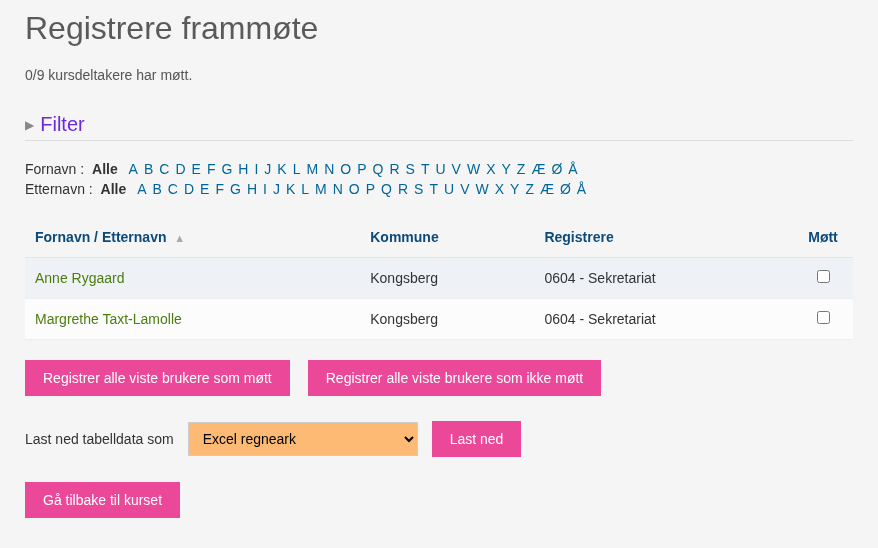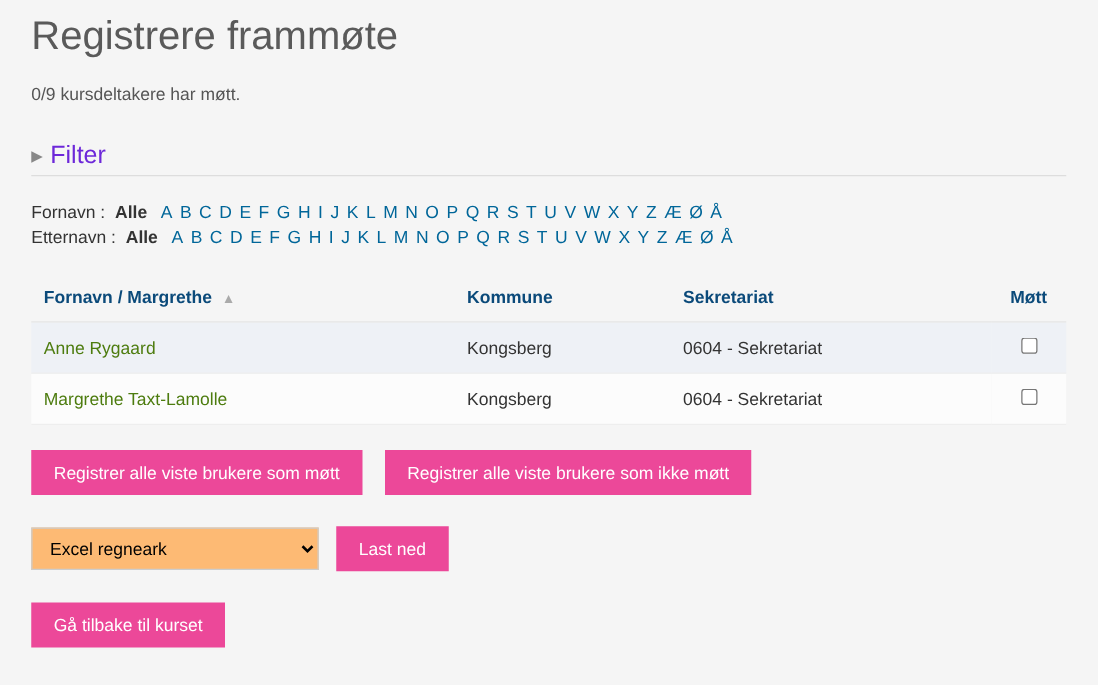--- a/index.html
+++ b/index.html
@@ -51,25 +51,25 @@
     <span class="alpha-label">Etternavn :</span>
     <span class="alpha-all">Alle</span>
     <span id="etternavn-letters"><a>A</a><a>B</a><a>C</a><a>D</a><a>E</a><a>F</a><a>G</a><a>H</a><a>I</a><a>J</a><a>K</a><a>L</a><a>M</a><a>N</a><a>O</a><a>P</a><a>Q</a><a>R</a><a>S</a><a>T</a><a>U</a><a>V</a><a>W</a><a>X</a><a>Y</a><a>Z</a><a>Æ</a><a>Ø</a><a>Å</a></span>
   </div>
 </div>
 
 <table>
   <thead>
     <tr>
       <th class="sortable">
-        <span>Fornavn / Margrethe</span>
+        <span>Fornavn / Etternavn</span>
         <span class="sort-icon">▲</span>
       </th>
       <th>Kommune</th>
-      <th>Sekretariat</th>
+      <th>Registrere</th>
       <th class="check">Møtt</th>
     </tr>
   </thead>
   <tbody id="table-body">
       <tr class="data-row">
         <td class="name"><a>Anne Rygaard</a></td>
         <td>Kongsberg</td>
         <td>0604 - Sekretariat</td>
         <td class="check"><input type="checkbox" style=""></td>
       </tr>
@@ -81,19 +81,20 @@
       </tr>
     </tbody>
 </table>
 
 <div class="btn-row">
   <button class="btn">Registrer alle viste brukere som møtt</button>
   <button class="btn">Registrer alle viste brukere som ikke møtt</button>
 </div>
 
 <div class="download-row">
+  <label>Last ned tabelldata som</label>
   <select id="download-select"><option>Excel regneark</option></select>
   <button class="btn">Last ned</button>
 </div>
 
 <div class="back-row">
   <button class="btn">Gå tilbake til kurset</button>
 </div>
 
 </body></html>

